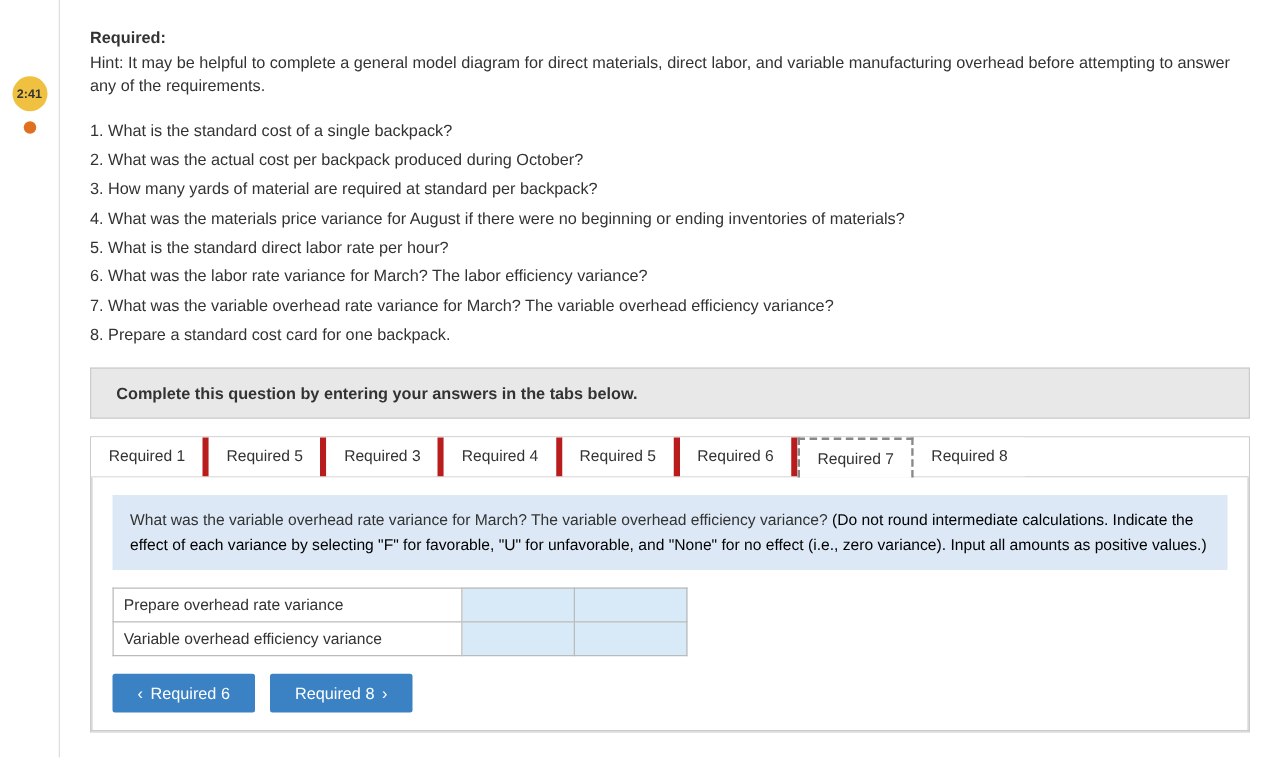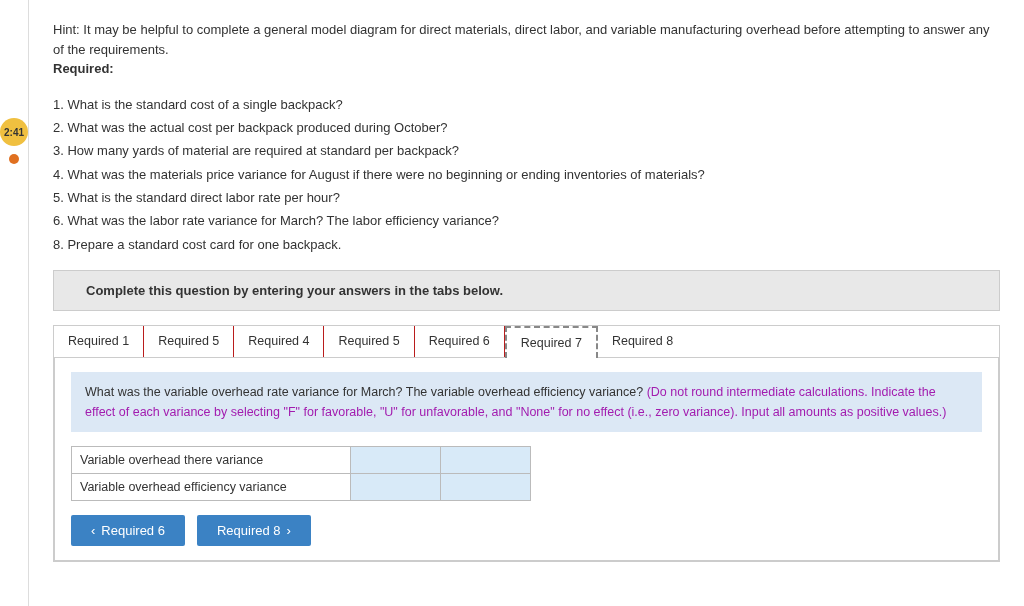--- a/index.html
+++ b/index.html
@@ -9,27 +9,27 @@
       background: #fff;
       color: #333;
     }
     .outer-wrapper {
       display: flex;
       width: 1024px;
       min-height: 606px;
       background: #fff;
     }
     .left-sidebar {
-      width: 29px;
+      width: 48px;
       background: #fff;
       border-right: 1px solid #ddd;
       display: flex;
       flex-direction: column;
       align-items: center;
-      padding-top: 118px;
+      padding-top: 61px;
       gap: 8px;
     }
     .time-badge {
       background: #f0c040;
       border-radius: 50%;
       width: 28px;
       height: 28px;
       display: flex;
       align-items: center;
       justify-content: center;
@@ -58,37 +58,37 @@
     .hint-section .bold {
       font-weight: bold;
     }
     .questions-list {
       margin-top: 0;
       line-height: 1.8;
     }
     .complete-box {
       background: #e8e8e8;
       border: 1px solid #ccc;
-      padding: 12px 32px;
+      padding: 12px 20px;
       margin: 14px 0;
       font-weight: bold;
       font-size: 13px;
     }
     .tabs-container {
       border: 1px solid #ccc;
       margin-bottom: 0;
     }
     .tabs-row {
       display: flex;
       border-bottom: 1px solid #ccc;
       background: #fff;
     }
     .tab {
       padding: 8px 14px;
-      border-right: 1px solid #b91c1c;
+      border-right: 5px solid #b91c1c;
       cursor: pointer;
       font-size: 12.5px;
       white-space: nowrap;
       background: #fff;
       color: #333;
     }
     .tab:last-child {
       border-right: none;
     }
     .tab.active {
@@ -106,21 +106,21 @@
     }
     .instructions-box {
       background: #dce8f5;
       padding: 10px 14px;
       margin-bottom: 14px;
       font-size: 12.5px;
       line-height: 1.6;
       color: #333;
     }
     .instructions-box .red-text {
-      color: #a21caf;
+      color: #000000;
       text-align: center;
     }
     .variance-table {
       border-collapse: collapse;
       width: 460px;
       margin-bottom: 14px;
     }
     .variance-table td {
       border: 1px solid #bbb;
       padding: 6px 8px;
@@ -165,59 +165,61 @@
 
 <div class="outer-wrapper">
   <div class="left-sidebar">
     <div class="time-badge">2:41</div>
     <div class="side-dot"></div>
   </div>
 
   <div class="main-content">
 
     <div class="hint-section">
+      <p><span class="bold">Required:</span></p>
       <p>Hint:  It may be helpful to complete a general model diagram for direct materials, direct labor, and variable manufacturing overhead before attempting to answer any of the requirements.</p>
-      <p><span class="bold">Required:</span></p>
     </div>
 
     <div class="questions-list">
       <p>1. What is the standard cost of a single backpack?</p>
       <p>2. What was the actual cost per backpack produced during October?</p>
       <p>3. How many yards of material are required at standard per backpack?</p>
       <p>4. What was the materials price variance for August if there were no beginning or ending inventories of materials?</p>
       <p>5. What is the standard direct labor rate per hour?</p>
       <p>6. What was the labor rate variance for March? The labor efficiency variance?</p>
+      <p>7. What was the variable overhead rate variance for March? The variable overhead efficiency variance?</p>
       <p>8. Prepare a standard cost card for one backpack.</p>
     </div>
 
     <div class="complete-box">
       <span>Complete this question by entering your answers in the tabs below.</span>
     </div>
 
     <div class="tabs-container">
       <div class="tabs-row">
         <div class="tab">Required 1</div>
         <div class="tab">Required 5</div>
+        <div class="tab">Required 3</div>
         <div class="tab">Required 4</div>
         <div class="tab">Required 5</div>
         <div class="tab">Required 6</div>
         <div class="tab active">Required 7</div>
         <div class="tab">Required 8</div>
       </div>
 
       <div class="tab-content">
         <div class="instructions-box">
           <span>What was the variable overhead rate variance for March? The variable overhead efficiency variance?</span>
           <span class="red-text">(Do not round intermediate calculations. Indicate the effect of each variance by selecting "F" for favorable, "U" for unfavorable, and "None" for no effect (i.e., zero variance). Input all amounts as positive values.)</span>
         </div>
 
         <table class="variance-table">
           <tbody>
             <tr>
-              <td>Variable overhead there variance</td>
+              <td>Prepare overhead rate variance</td>
               <td class="input-cell">
                 <input type="text" style="">
               </td>
               <td class="input-cell">
                 <input type="text" style="">
               </td>
             </tr>
             <tr>
               <td>Variable overhead efficiency variance</td>
               <td class="input-cell">

